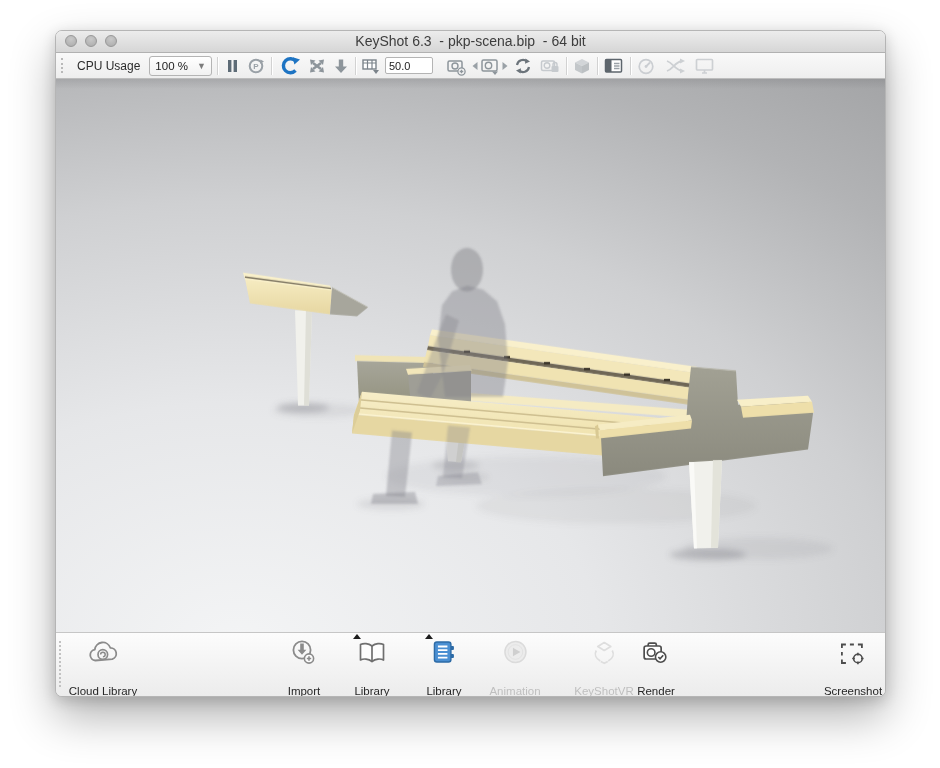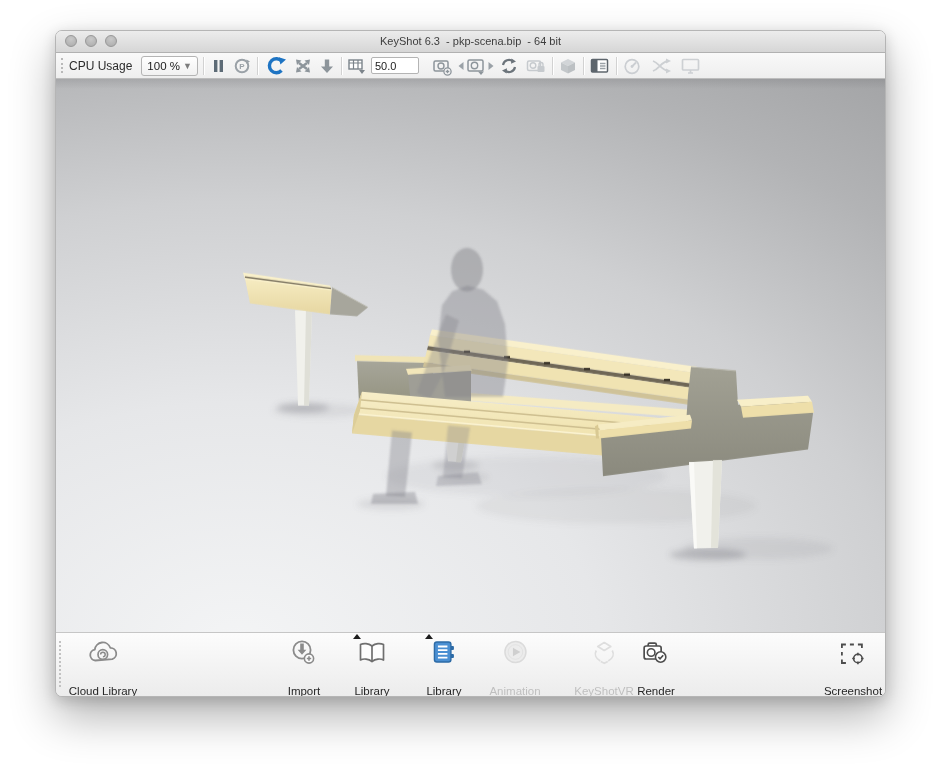--- a/index.html
+++ b/index.html
@@ -7,29 +7,29 @@
   .window{position:absolute;left:55px;top:30px;width:831px;height:667px;
     border:1px solid #b5b5b5;border-radius:7px;overflow:hidden;background:#f5f5f5;
     box-shadow:0 20px 45px rgba(0,0,0,.30),0 4px 14px rgba(0,0,0,.16);box-sizing:border-box;}
   
   .titlebar{height:21px;background:linear-gradient(#ececec,#d6d6d6);
     border-bottom:1px solid #b1b1b1;position:relative;}
   .traffic{position:absolute;left:9px;top:4px;display:flex;gap:8px;}
   .light{width:12px;height:12px;border-radius:50%;
     background:radial-gradient(circle at 50% 32%,#c9c9c9,#aaaaaa);
     border:1px solid #989898;box-sizing:border-box;}
-  .title{text-align:center;font-size:11px;color:#3d3d3d;line-height:21px;white-space:pre;}
+  .title{text-align:center;font-size:14px;color:#3d3d3d;line-height:21px;white-space:pre;}
   
   .toolbar{height:25px;background:linear-gradient(#f9f9f9,#eeeeee);
     border-bottom:1px solid #bdbdbd;display:flex;align-items:center;padding:0 0 0 3px;}
   .handle{width:4px;height:15px;border-left:2px dotted #b9b9b9;margin:0 2px;}
-  .tlabel{font-size:12px;color:#2c2c2c;margin-left:0;white-space:nowrap;text-align:right;}
+  .tlabel{font-size:12px;color:#2c2c2c;margin-left:8px;white-space:nowrap;text-align:right;}
   .zoom-select{height:18px;margin-left:9px;border:1px solid #b4b4b4;border-radius:3px;
     background:linear-gradient(#ffffff,#f1f1f1);font-size:11.5px;color:#222;
-    display:flex;align-items:center;padding:0 5px;gap:3px;}
+    display:flex;align-items:center;padding:0 5px;gap:9px;}
   .dd-arrow{font-size:9px;color:#7c7c7c;}
   .tsep{width:1px;height:18px;background:#d2d2d2;box-shadow:1px 0 0 #ffffff;margin:0 5px;}
   .ticon{display:block;}
   .num-input{width:40px;height:15px;border:1px solid #b4b4b4;border-radius:2px;
     font-size:11px;color:#222;background:#fff;padding:0 3px;margin-left:4px;
     font-family:"Liberation Sans",sans-serif;}
   
   .viewport{position:relative;height:553px;background:#b5b6b8;}
   .viewport svg{display:block;width:100%;height:100%;}
   

